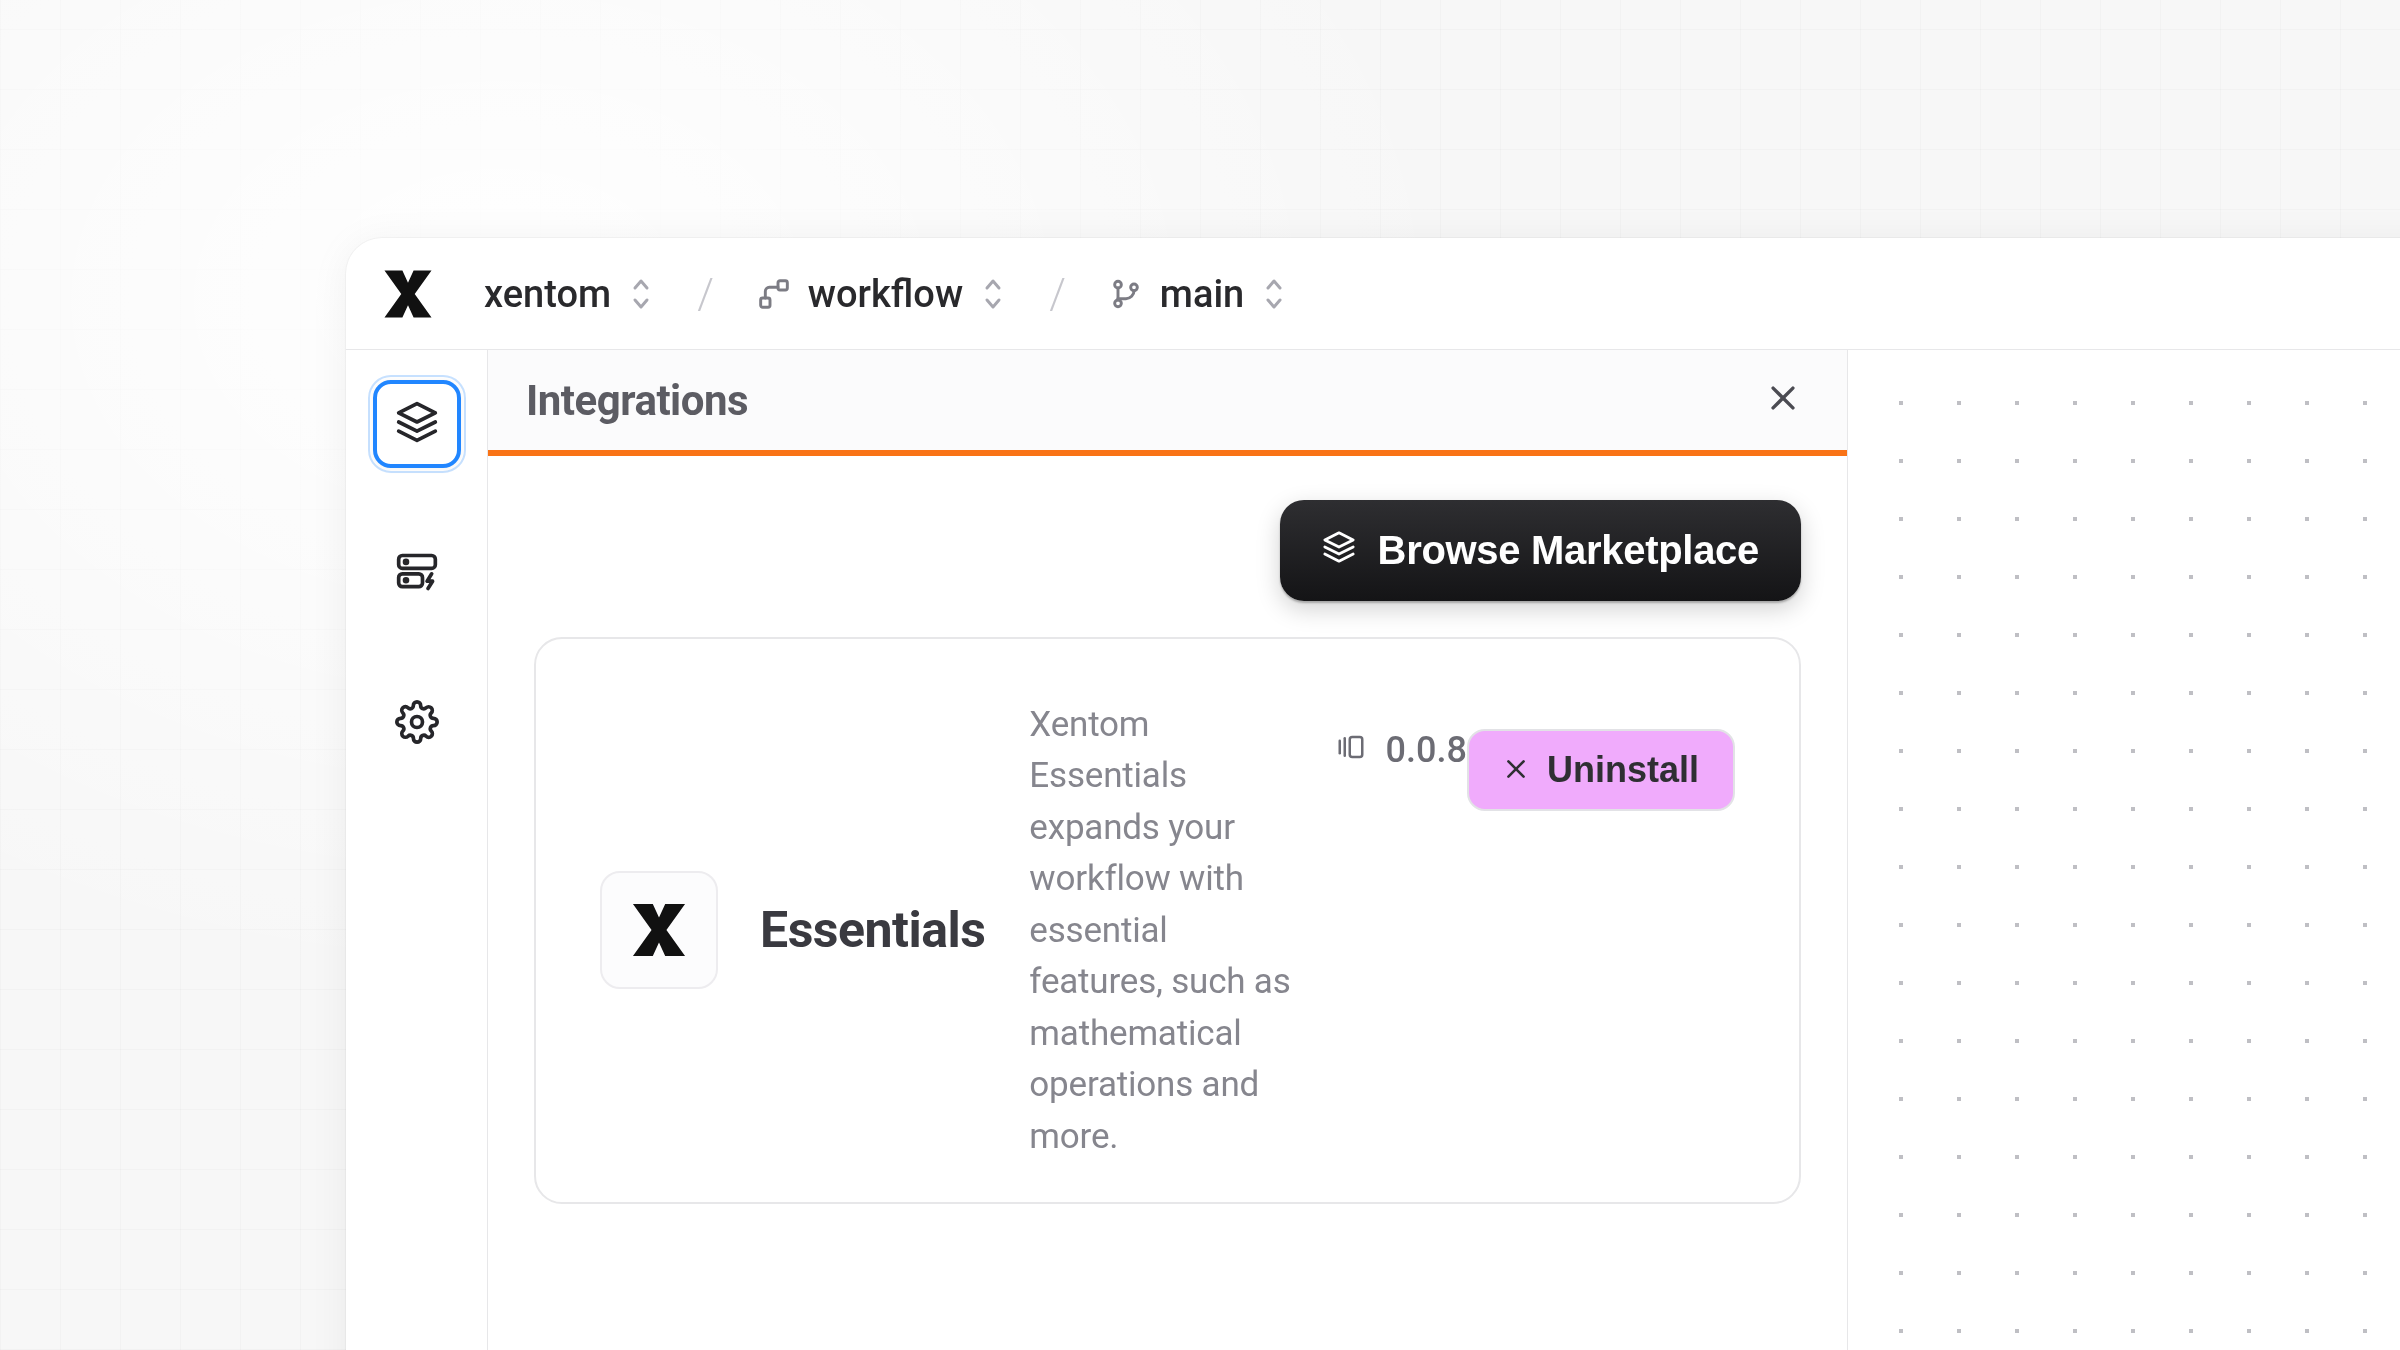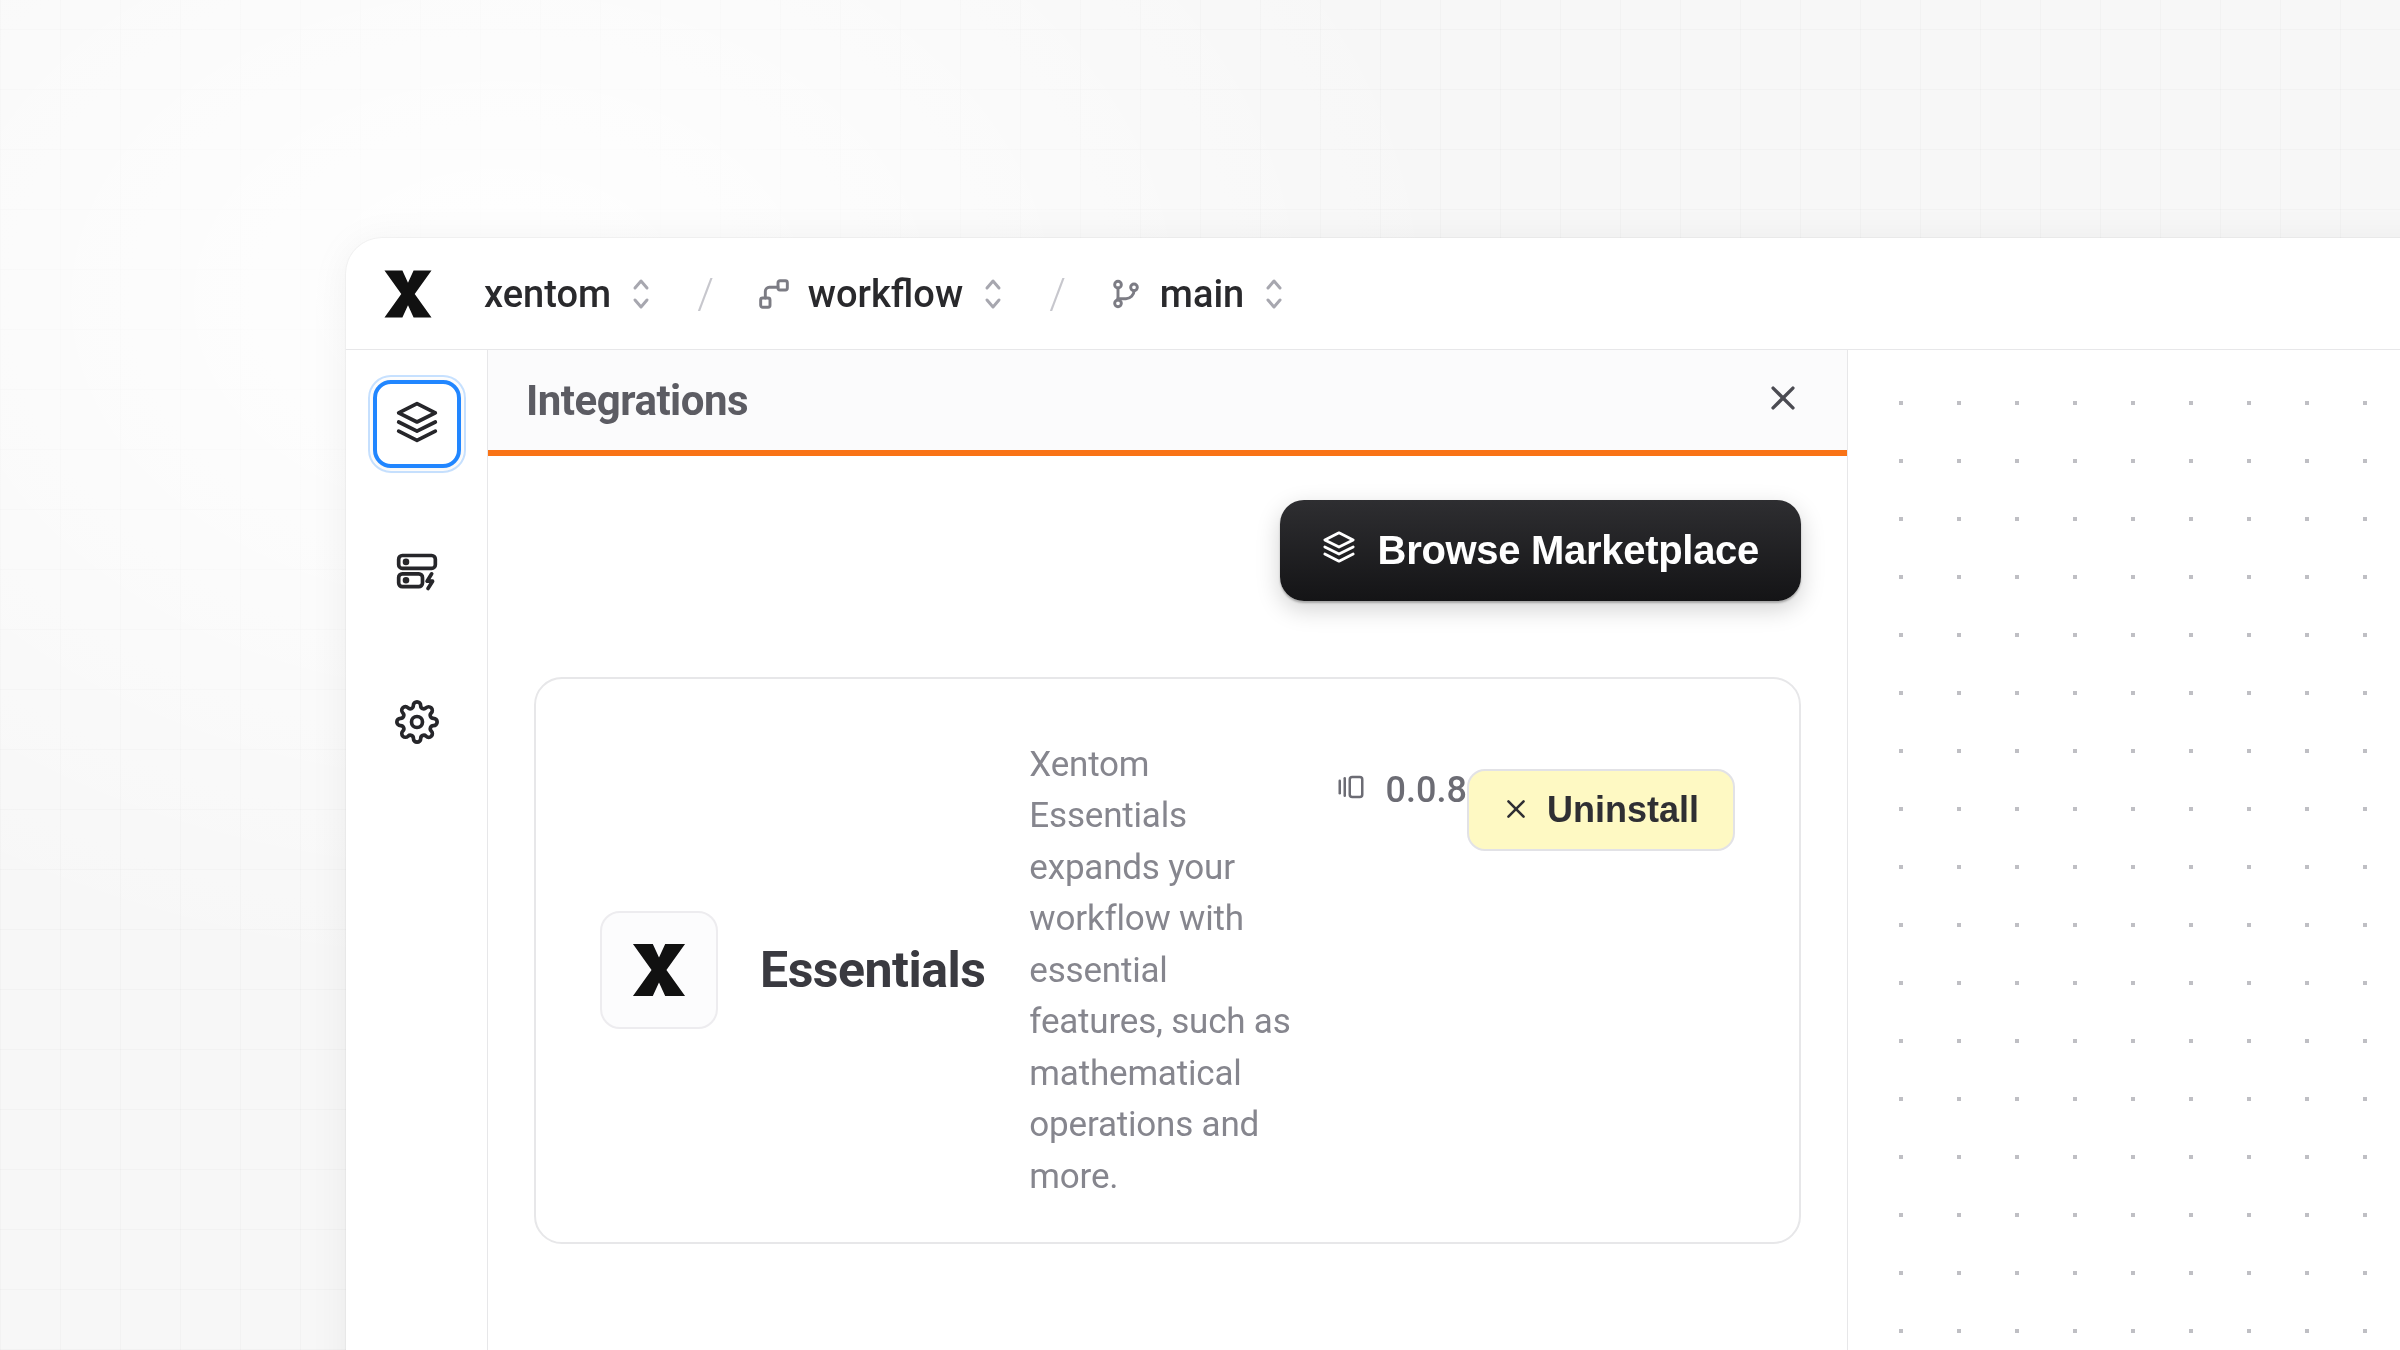--- a/index.html
+++ b/index.html
@@ -143,21 +143,21 @@
   display: flex; align-items: center; justify-content: center;
   color: #4b4b52;
   cursor: pointer;
   border-radius: 10px;
 }
 
 .panel-body {
   padding: 44px 46px;
   display: flex;
   flex-direction: column;
-  gap: 76px;
+  gap: 36px;
 }
 
 .toolbar-row {
   display: flex;
   justify-content: flex-end;
 }
 
 .browse-btn {
   display: inline-flex;
   align-items: center;
@@ -220,21 +220,21 @@
   gap: 20px;
   color: #6c6c74;
   font-size: 36px;
   font-weight: 500;
 }
 .uninstall-btn {
   display: inline-flex;
   align-items: center;
   gap: 18px;
   border: 2px solid #e2e2e6;
-  background: #fef9c3;
+  background: #f0abfc;
   color: #2f2f33;
   border-radius: 18px;
   padding: 18px 34px;
   font-size: 36px;
   font-weight: 600;
   cursor: pointer;
 }
 
 
 .canvas {

